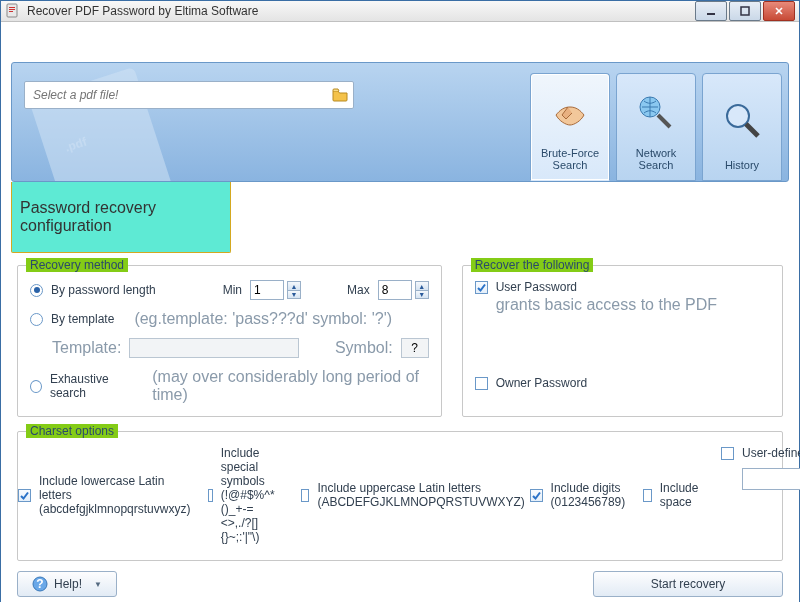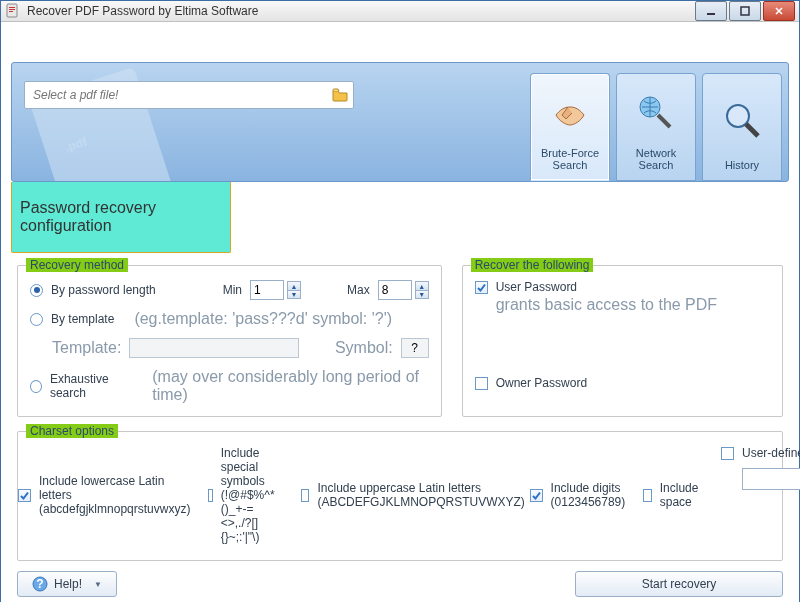--- a/index.html
+++ b/index.html
@@ -63,21 +63,21 @@
 .usrpwd .hint, .ownpwd .hint { margin-left:21px; margin-top:2px; }
 
 .charset { display:flex; padding:14px 12px 16px 0; }
 .charset .col { flex:1; display:flex; flex-direction:row; gap:18px; }
 .charset .col2 { flex:0.8; }
 .symfield { width:230px; height:22px; border:1px solid #9ab0c8; background:#fff; margin-left:21px; }
 
 .footer { display:flex; padding: 10px 6px 0 6px; gap:10px; align-items:center;}
 .btn { height:26px; border:1px solid #9ab0c8; border-radius:3px; background:linear-gradient(#fdfdfe,#e2ebf5); display:flex; align-items:center; justify-content:center; padding:0 14px; cursor:pointer; color:#324050;}
 .helpbtn { width:100px; justify-content:flex-start; gap:6px;}
-.startbtn { width:208px; margin-left:auto;}
+.startbtn { width:190px; margin-left:auto;}
 .helpbtn .drop { margin-left:auto; font-size:8px; color:#556a80;}
 </style>
 </head>
 <body>
 
 <div class="window">
 
   <div class="titlebar">
     <svg class="app-icon" viewBox="0 0 16 16">
         <rect x="2" y="1" width="10" height="13" rx="1" fill="#e8e8e8" stroke="#888"></rect>

